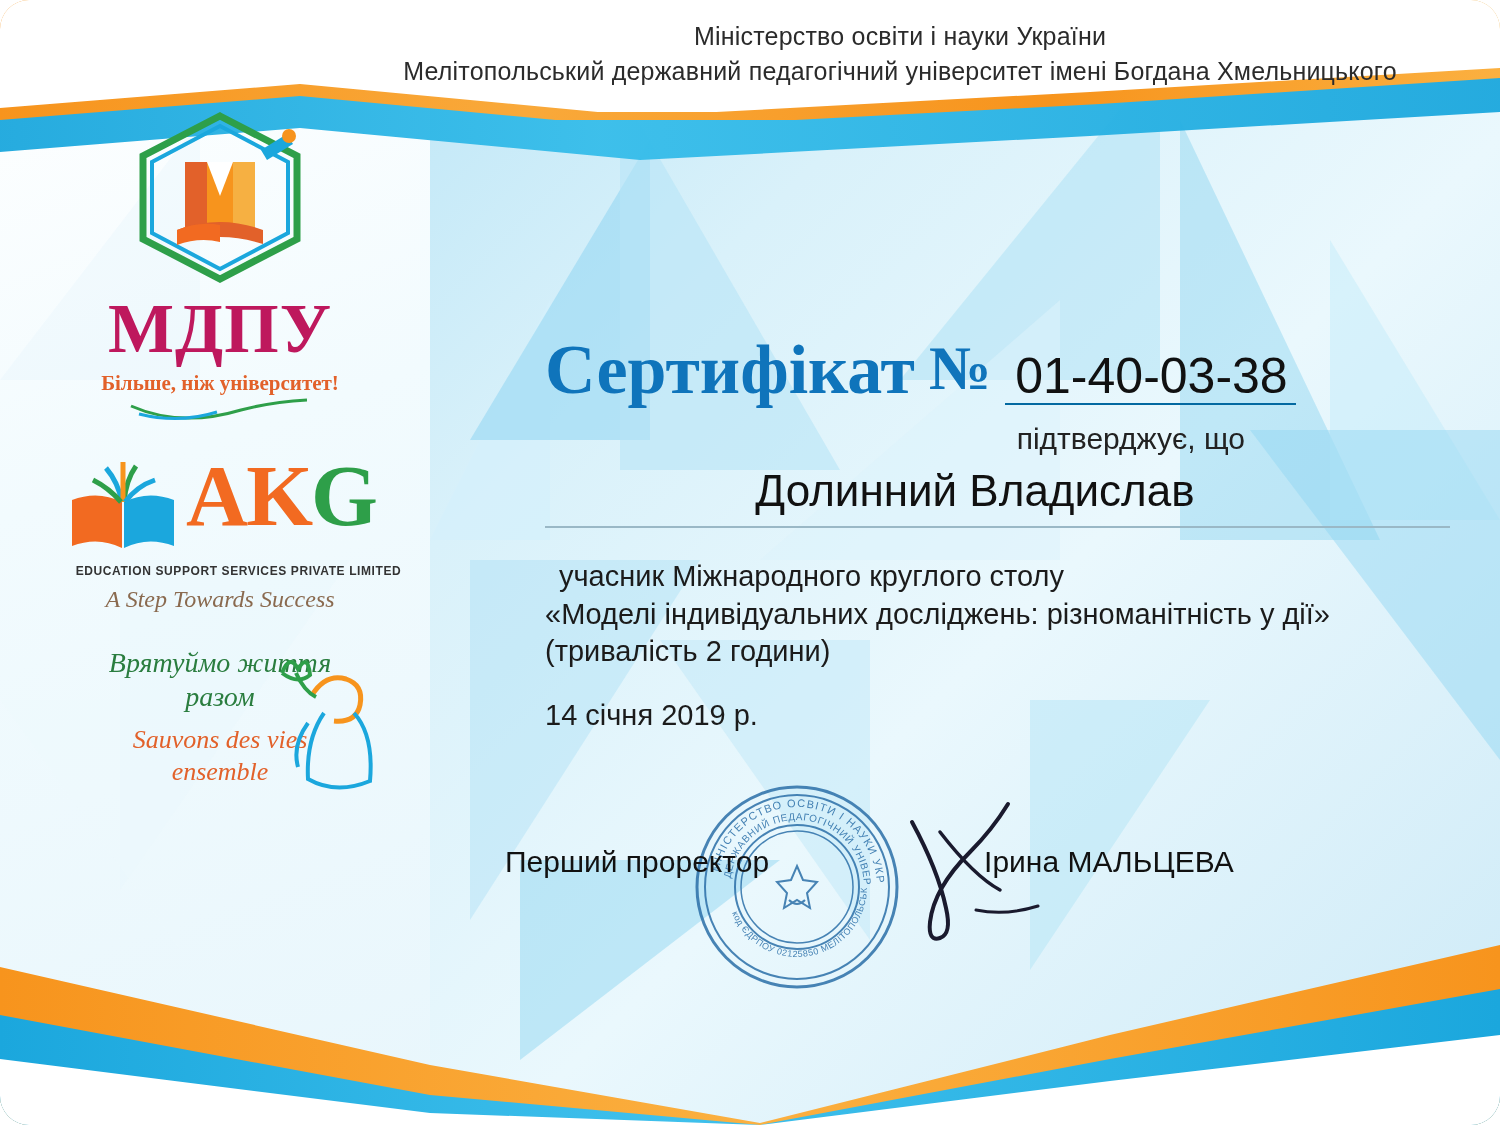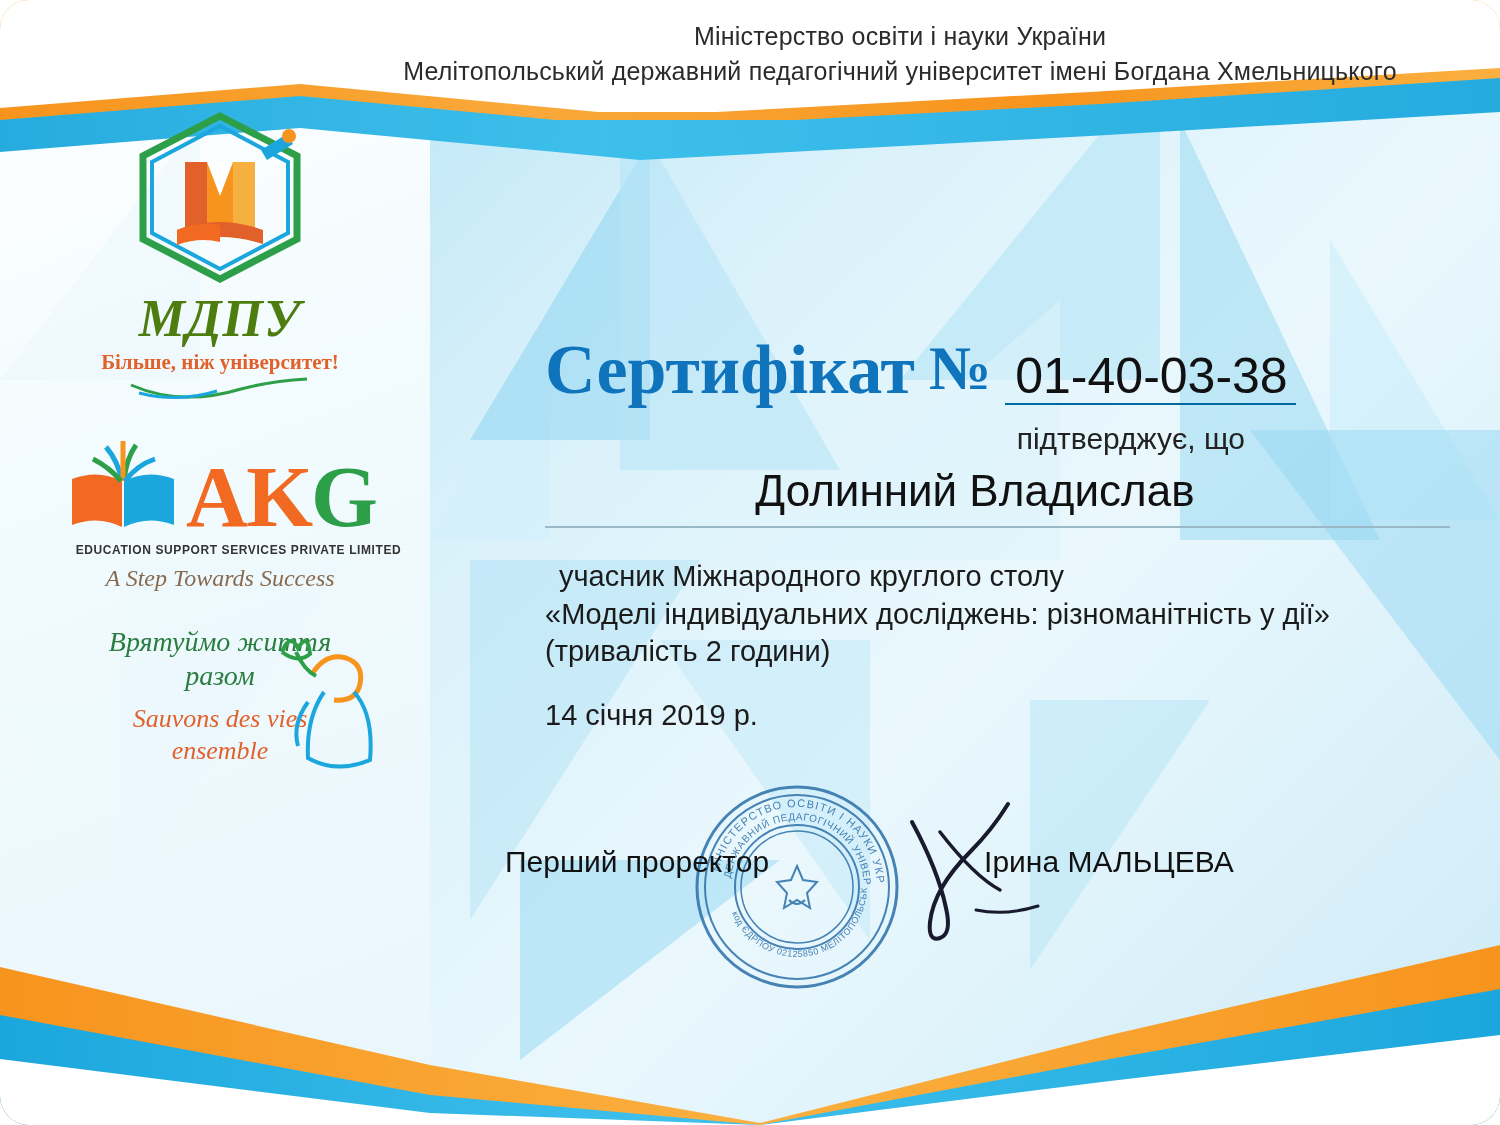--- a/index.html
+++ b/index.html
@@ -94,32 +94,31 @@
   .header .line1{font-size:25px;letter-spacing:.2px;margin-bottom:6px;}
   .header .line2{font-size:25px;letter-spacing:.2px;white-space:nowrap;}
 
   
   .logos{position:absolute;left:0;top:110px;width:440px;z-index:30;}
 
   .mdpu{position:relative;width:440px;text-align:center;}
   .hexwrap{position:relative;width:175px;height:175px;margin:0 auto;}
   .mdpu-title{
     font-family:"Liberation Serif", serif;
-    font-weight:bold;font-size:52px;color:#4d7c0f;letter-spacing:1px;
+    font-weight:bold;font-size:70px;color:#be185d;letter-spacing:1px;
     margin-top:4px;
-    font-style:italic;
   }
   .mdpu-sub{
     font-size:21px;color:#e2612a;font-weight:bold;margin-top:2px;
     font-family:"Liberation Serif", serif;
   }
   .mdpu-swoosh{width:190px;height:26px;margin:2px auto 0;}
 
   .akg{position:relative;width:440px;text-align:center;margin-top:28px;}
-  .akg-row{display:flex;align-items:flex-end;justify-content:center;gap:4px;}
+  .akg-row{display:flex;align-items:flex-start;justify-content:center;gap:4px;}
   .akg-word{
     font-family:"Liberation Serif", serif;font-weight:bold;font-size:86px;
     color:#f26a21;line-height:.95;letter-spacing:-2px;
   }
   .akg-word .g{color:#2e9f49;}
   .akg-word .k{color:#f26a21;}
   .akg-sub1{font-size:12px;color:#333;letter-spacing:.6px;margin-top:4px;font-weight:bold;padding-left:37px;}
   .akg-sub2{
     font-family:"Liberation Serif", serif;font-style:italic;font-size:24px;color:#8a6a4f;margin-top:8px;
   }

